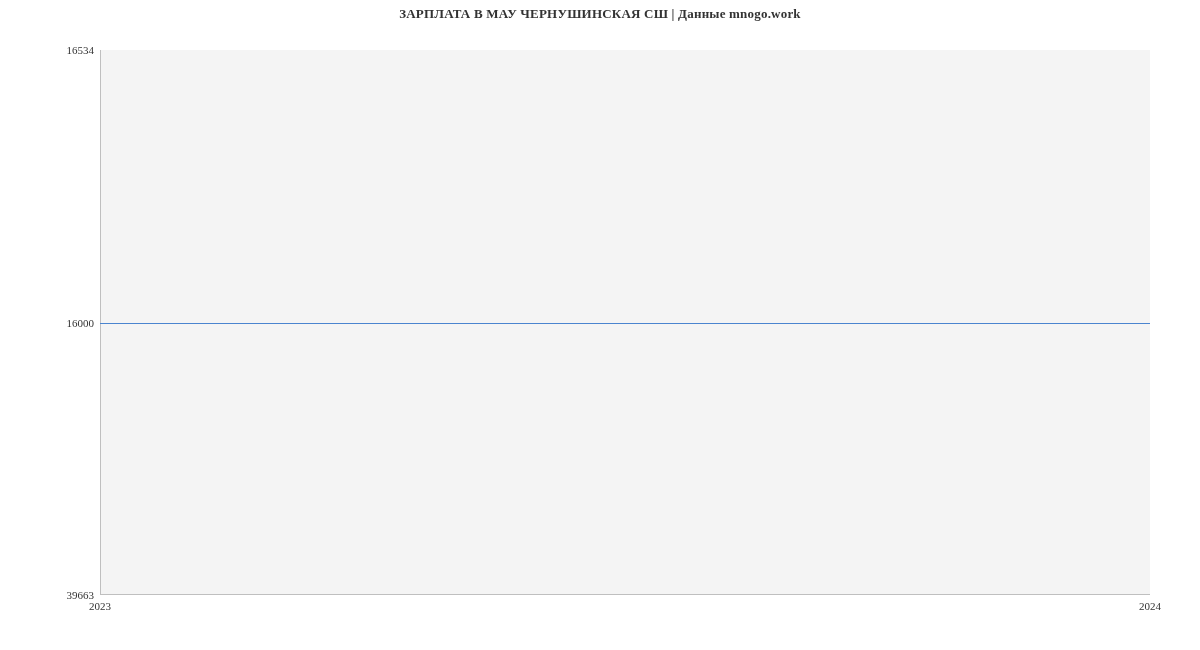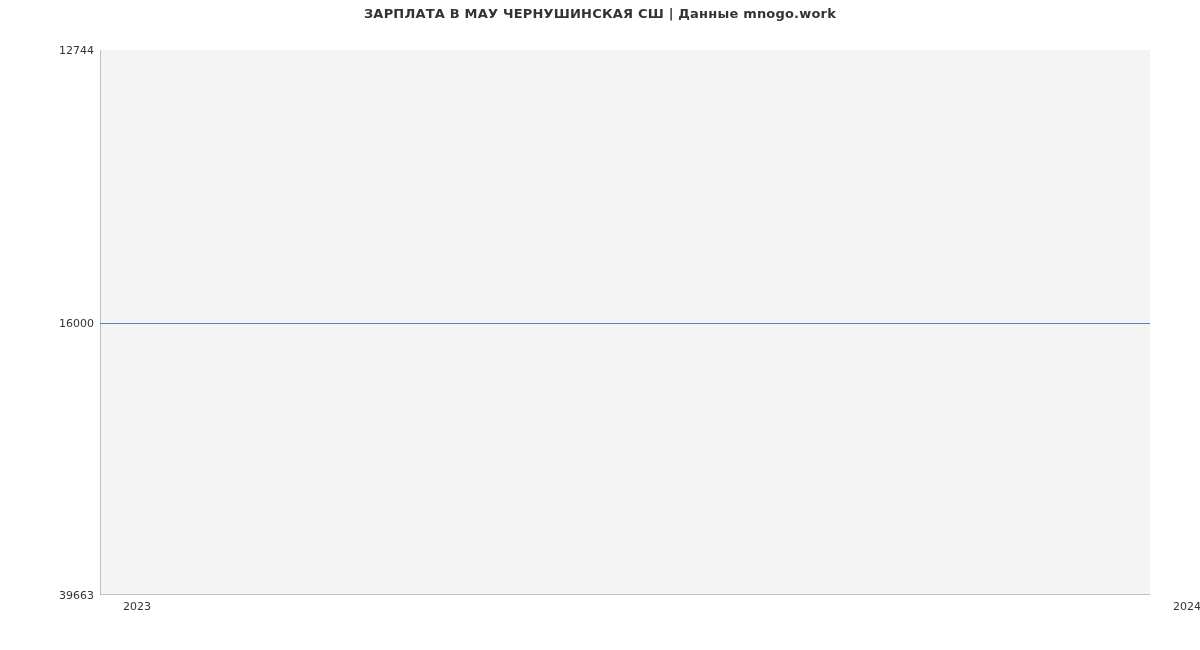--- a/index.html
+++ b/index.html
@@ -8,20 +8,21 @@
     width: 1200px;
     height: 650px;
     background: #ffffff;
     font-family: "DejaVu Sans", "Verdana", "Arial", sans-serif;
     color: #333333;
   }
   .stage {
     position: relative;
     width: 1200px;
     height: 512px;
+    font-family: Liberation Serif, serif;
   }
   .chart-title {
     position: absolute;
     top: 6px;
     left: 0;
     width: 1200px;
     text-align: center;
     font-size: 13px;
     font-weight: 600;
     color: #333333;
@@ -40,39 +41,38 @@
     color: #333333;
     text-align: right;
     transform: translateY(-50%);
   }
   .x-tick-label {
     position: absolute;
     font-size: 11px;
     color: #333333;
     text-align: center;
     transform: translateX(-50%);
-    margin-left: 37px;
   }
   .data-line {
     position: absolute;
     height: 0;
     border-top: 1.5px solid #4a84cf;
   }
 </style>
 </head>
 <body>
 
 <div class="stage">
 
   <div class="chart-title">ЗАРПЛАТА В МАУ ЧЕРНУШИНСКАЯ СШ | Данные mnogo.work</div>
 
   <div id="plot" class="plot-area" style="left: 100px; top: 50px; width: 1050px; height: 545px; background: rgb(244, 244, 244);"></div>
 
   <div id="dline" class="data-line" style="left: 100px; width: 1050px; top: 322.5px; border-top-color: rgb(74, 132, 207);"></div>
 
   <div class="y-tick-label" id="yt0" style="left: 0px; width: 94px; top: 595px;">39663</div>
   <div class="y-tick-label" id="yt1" style="left: 0px; width: 94px; top: 322.5px;">16000</div>
-  <div class="y-tick-label" id="yt2" style="left: 0px; width: 94px; top: 50px;">12744</div>
+  <div class="y-tick-label" id="yt2" style="left: 0px; width: 94px; top: 50px;">16534</div>
 
   <div class="x-tick-label" id="xt0" style="top: 600px; left: 100px;">2023</div>
   <div class="x-tick-label" id="xt1" style="top: 600px; left: 1150px;">2024</div>
 
 </div>
 
 </body></html>

